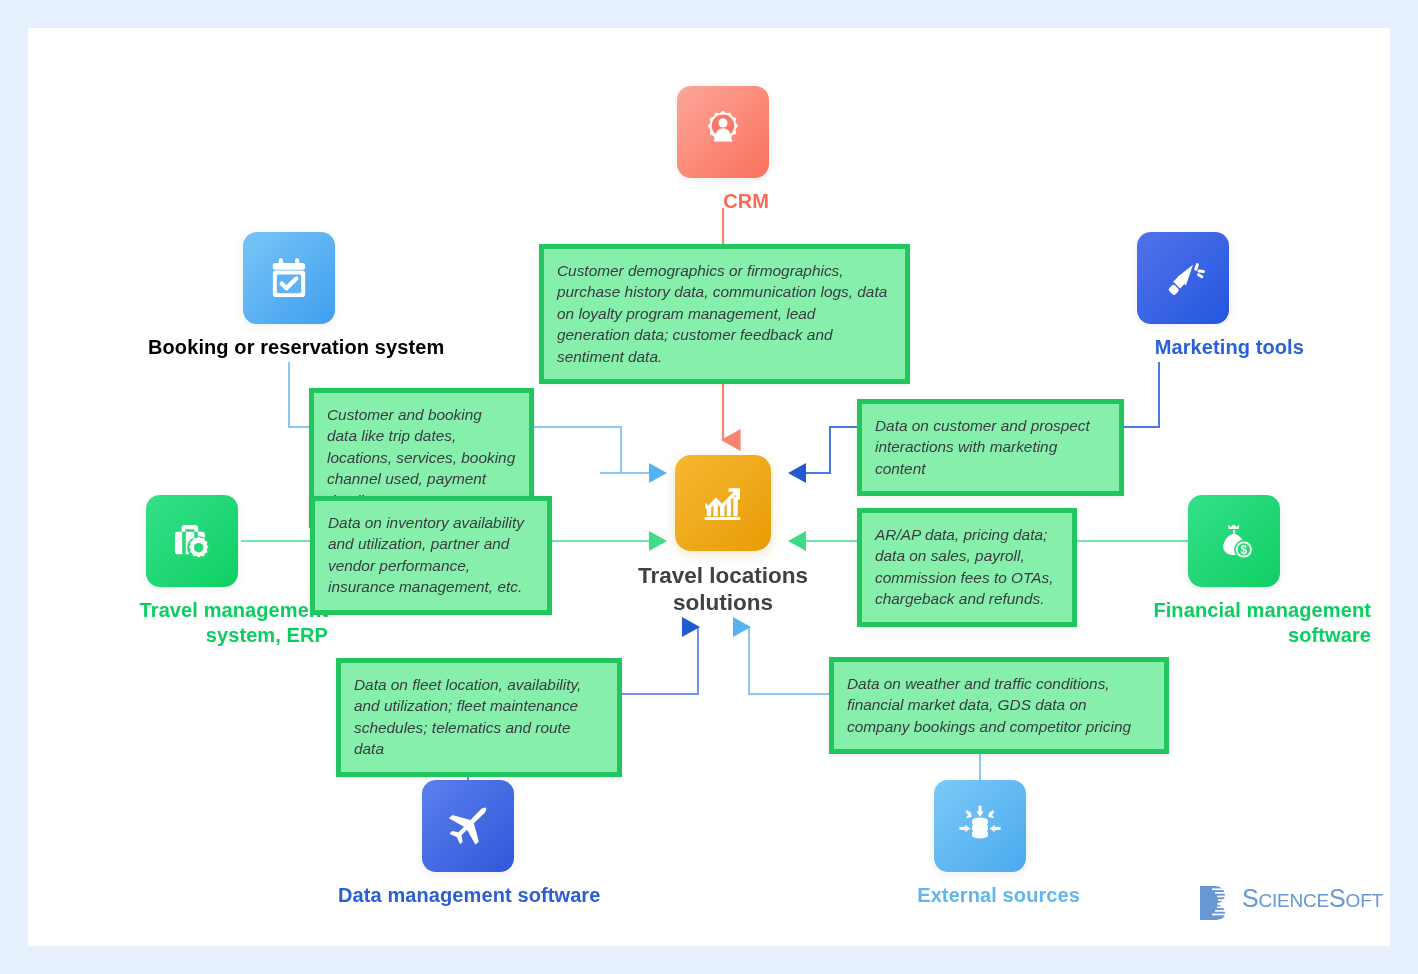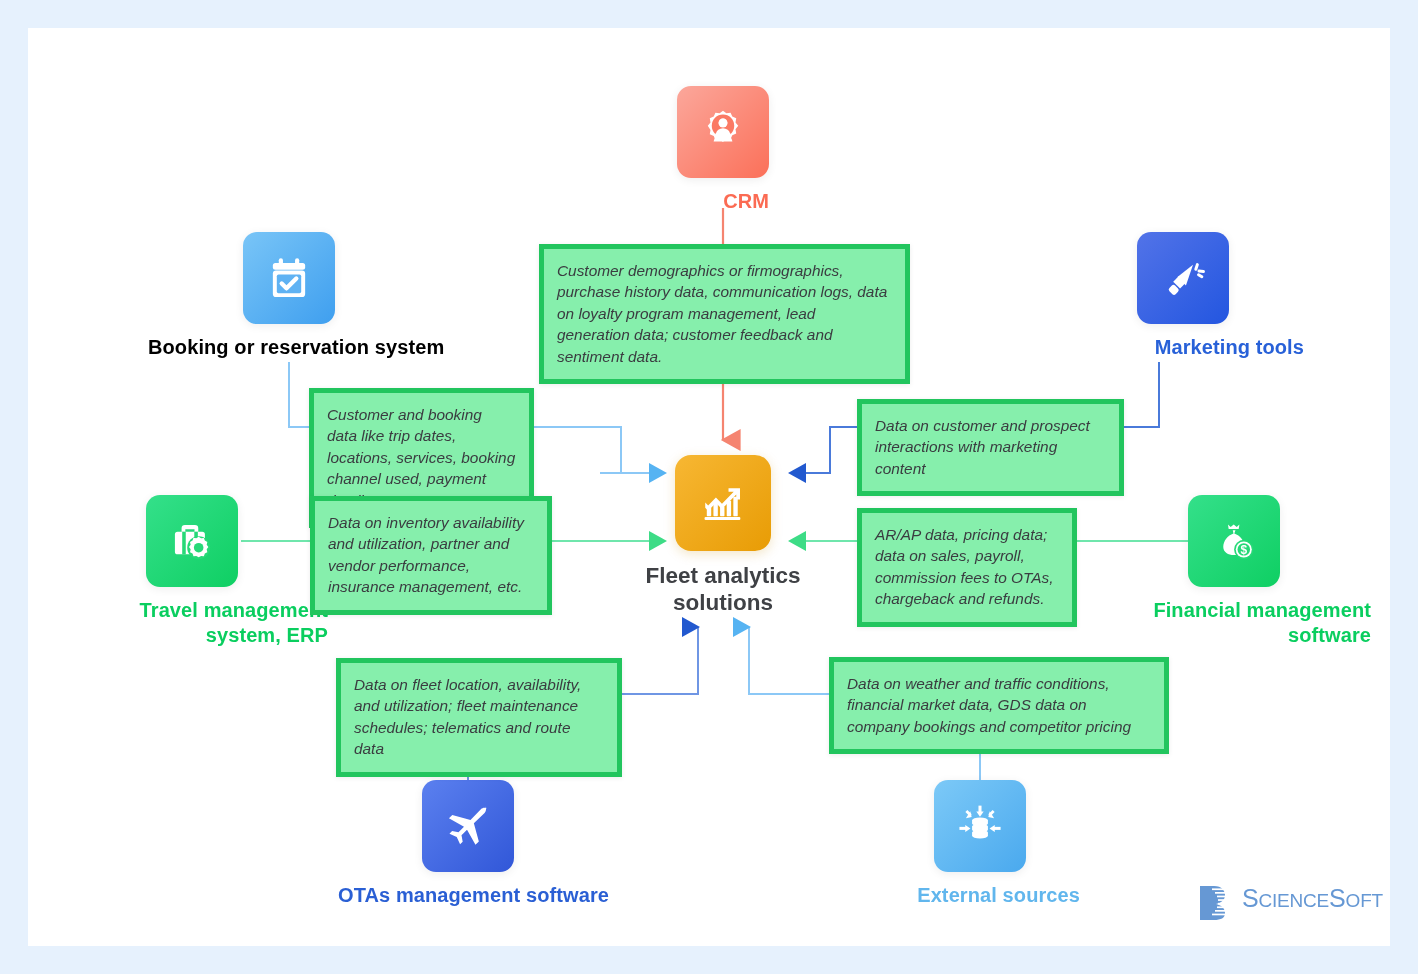--- a/index.html
+++ b/index.html
@@ -243,21 +243,21 @@
       <div>software</div>
     </div>
   </div>
 
   <div class="node" style="left:422px; top:780px; width:92px;">
     <div class="tile t-fleet">
       <svg width="52" height="52" viewBox="0 0 48 48">
         <path fill="#ffffff" d="M41.6 8.1 c-1.5-1.5-4-1.3-5.7.4 L26.3 18.4 9.5 13.8 6.4 16.9 l13.9 7.8 -5.1 5.1 -5.9-1.1 -2.4 2.4 6.7 3.1 3.1 6.7 2.4-2.4 -1.1-5.9 5.1-5.1 7.8 13.9 3.1-3.1 -4.6-16.8 9.9-9.6 c1.7-1.7 1.9-4.2 .4-5.8 z"></path>
       </svg>
     </div>
-    <div class="node-label c-fleet" style="margin-left:-84px; width:260px;">OTAs management software</div>
+    <div class="node-label c-fleet" style="margin-left:-84px; width:260px;">Data management software</div>
   </div>
 
   <div class="node" style="left:934px; top:780px; width:92px;">
     <div class="tile t-ext">
       <svg width="52" height="52" viewBox="0 0 48 48">
         <g fill="#ffffff">
 
           <ellipse cx="24" cy="18.6" rx="7.3" ry="2.5"></ellipse>
           <rect x="16.7" y="18.6" width="14.6" height="3.1"></rect>
           <ellipse cx="24" cy="21.7" rx="7.3" ry="2.5"></ellipse>
@@ -300,21 +300,21 @@
           <rect x="21.4" y="27" width="3.9" height="8.8" rx="0.6"></rect>
           <rect x="27.3" y="22.1" width="3.9" height="13.7" rx="0.6"></rect>
           <rect x="33.2" y="18.4" width="3.9" height="17.4" rx="0.6"></rect>
 
           <rect x="7.6" y="36.4" width="31.8" height="2.8" rx="1"></rect>
         </g>
       </svg>
     </div>
   </div>
   <div id="hub-caption" style="left:593px; top:562px;">
-    <div>Fleet analytics</div>
+    <div>Travel locations</div>
     <div>solutions</div>
   </div>
 
   <div class="note" style="left:539px; top:244px; width:371px;">Customer demographics or firmographics, purchase history data, communication logs, data on loyalty program management, lead generation data; customer feedback and sentiment data.</div>
 
   <div class="note" style="left:309px; top:388px; width:225px;">Customer and booking data like trip dates, locations, services, booking channel used, payment details</div>
 
   <div class="note" style="left:857px; top:399px; width:267px;">Data on customer and prospect interactions with marketing content</div>
 
   <div class="note" style="left:310px; top:496px; width:242px;">Data on inventory availability and utilization, partner and vendor performance, insurance management, etc.</div>

